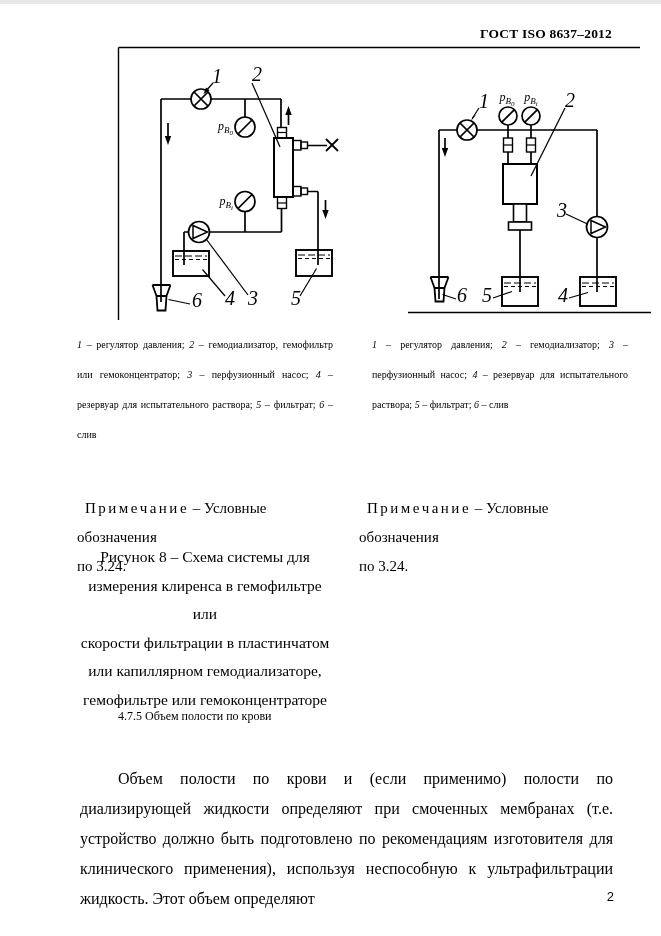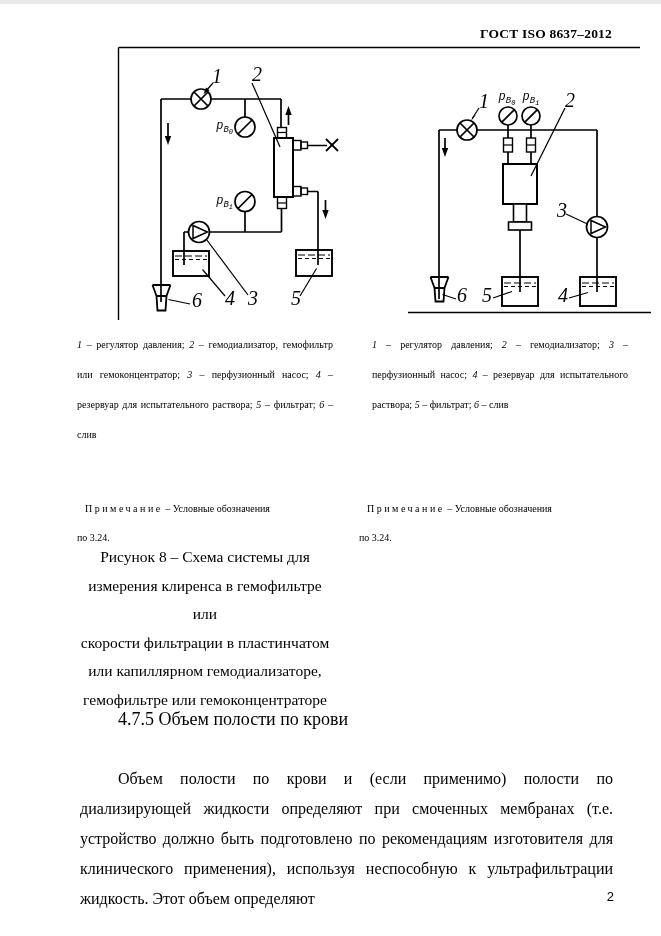--- a/index.html
+++ b/index.html
@@ -12,44 +12,44 @@
   .header{
     position:absolute;top:22px;right:49px;
     font-size:13.5px;font-weight:bold;letter-spacing:.2px;
   }
   .diagram-svg{position:absolute;left:0;top:0;width:661px;height:330px;}
   .dlabel{
     font-family:"Liberation Serif","DejaVu Serif",serif;
     font-style:italic;font-size:20px;fill:#000;
   }
   .glabel{
-    position:absolute;font-family:Liberation Mono, monospace;
+    position:absolute;font-family:Liberation Serif, serif;
     font-style:italic;line-height:14px;white-space:nowrap;
   }
   .gp{font-size:12px;}
   .gb{font-size:9px;vertical-align:-3px;}
   .gs{font-size:7px;vertical-align:-5px;}
   .legend{
     position:absolute;top:326px;width:256px;
     font-size:10px;line-height:30px;text-align:justify;
   }
   .legend .i{font-style:italic;}
   .note{
     position:absolute;top:490px;width:260px;
-    font-size:10px;line-height:29px;
+    font-size:15px;line-height:29px;
   }
   .note .line1{text-indent:8px;}
   .note .sp{letter-spacing:2.5px;}
   .figcaption{
     position:absolute;top:539px;width:256px;
     font-size:15.5px;line-height:28.5px;text-align:center;white-space:pre-line;
   }
   .sec-heading{
     position:absolute;left:80px;top:705px;width:533px;
-    font-size:18px;text-indent:38px;
+    font-size:12px;text-indent:38px;
   }
   .body-par{
     position:absolute;left:80px;top:760px;width:533px;
     font-size:16px;line-height:30px;text-align:justify;text-indent:38px;
   }
   .pagenum{
     position:absolute;left:594px;top:885px;width:20px;text-align:right;
     font-family:"Liberation Sans","DejaVu Sans",sans-serif;font-size:13px;
   }
 </style>

